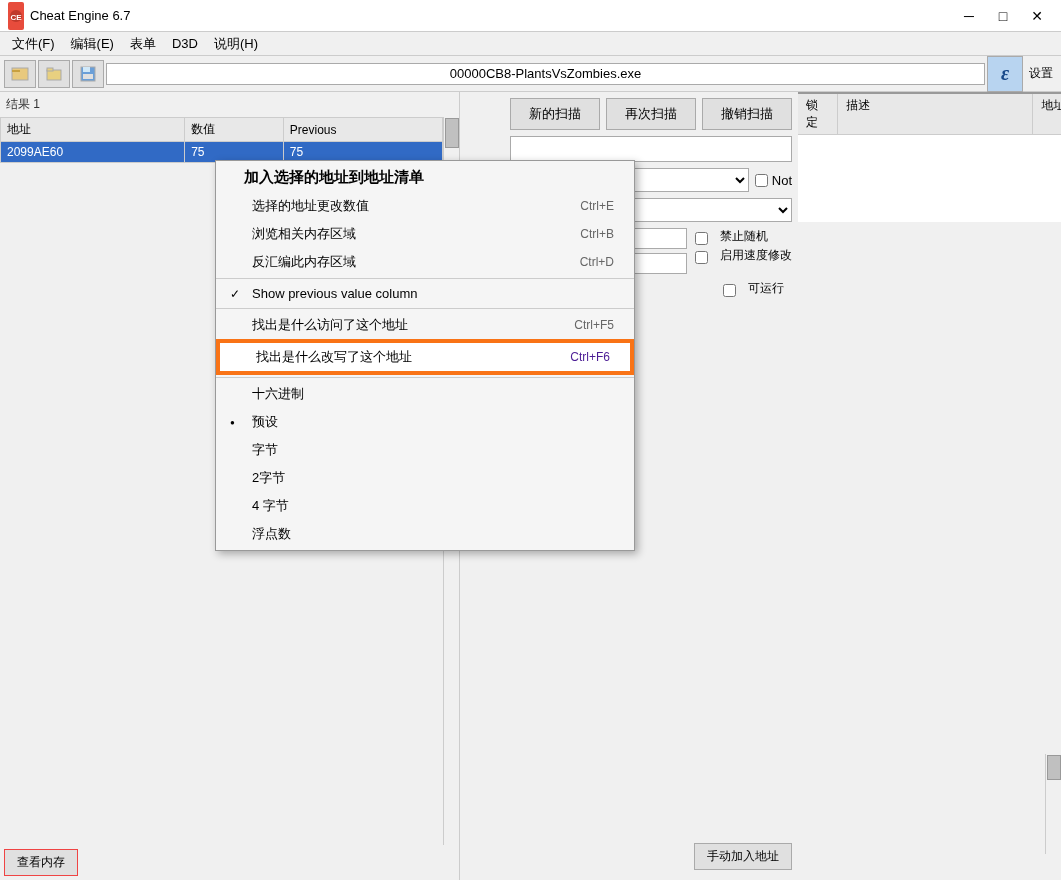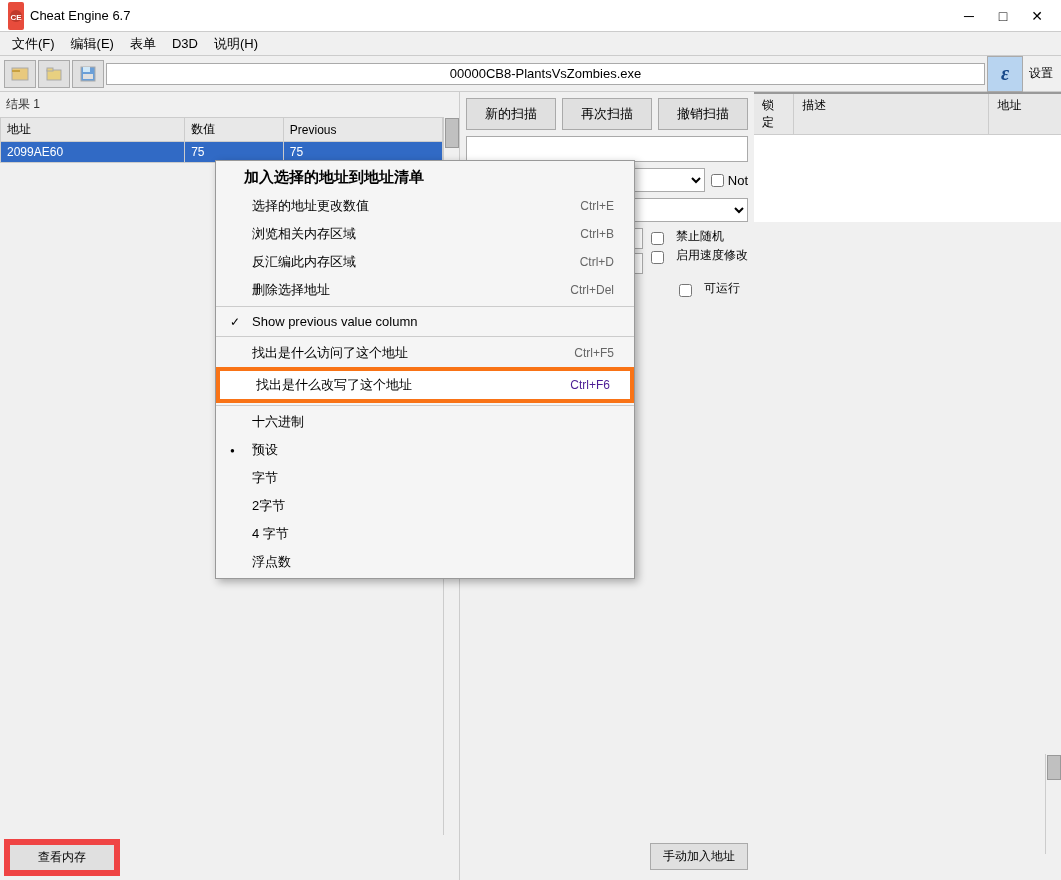--- a/index.html
+++ b/index.html
@@ -148,40 +148,41 @@
       color: #fff;
     }
 
     .left-panel-buttons {
       display: flex;
       padding: 4px;
       gap: 4px;
       margin-top: auto;
     }
     .btn-view-memory {
-      padding: 4px 28px;
+      padding: 4px 12px;
       background: #e0e0e0;
-      border: 6px solid #ef4444;
+      border: 1px solid #ef4444;
       cursor: pointer;
       font-size: 12px;
     }
 
     
     .right-panel {
       flex: 1;
       display: flex;
       flex-direction: column;
       padding: 6px;
       gap: 4px;
     }
 
     .scan-row {
       display: flex;
       gap: 6px;
       align-items: flex-start;
+      margin-left: 44px;
     }
     .scan-btn {
       padding: 6px 16px;
       background: #e0e0e0;
       border: 1px solid #aaa;
       cursor: pointer;
       font-size: 13px;
       min-width: 90px;
     }
 
@@ -556,24 +557,20 @@
     <span class="ctx-shortcut">Ctrl+E</span>
   </div>
   <div class="ctx-item">
     <span>浏览相关内存区域</span>
     <span class="ctx-shortcut">Ctrl+B</span>
   </div>
   <div class="ctx-item">
     <span>反汇编此内存区域</span>
     <span class="ctx-shortcut">Ctrl+D</span>
   </div>
-  <div class="ctx-item">
-    <span>删除选择地址</span>
-    <span class="ctx-shortcut">Ctrl+Del</span>
-  </div>
   <div class="ctx-separator"></div>
   <div class="ctx-item checked">
     <span>Show previous value column</span>
     <span class="ctx-shortcut"></span>
   </div>
   <div class="ctx-separator"></div>
   <div class="ctx-item">
     <span>找出是什么访问了这个地址</span>
     <span class="ctx-shortcut">Ctrl+F5</span>
   </div>

